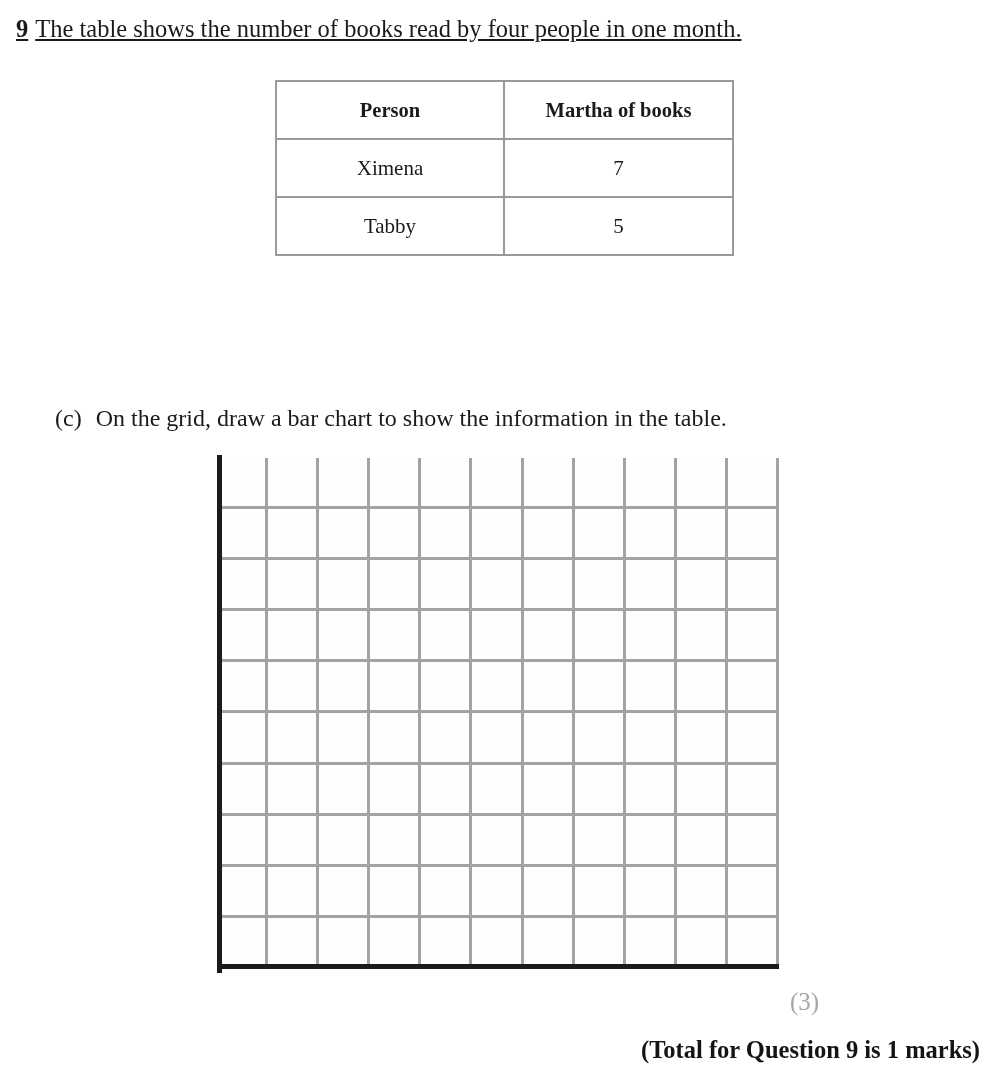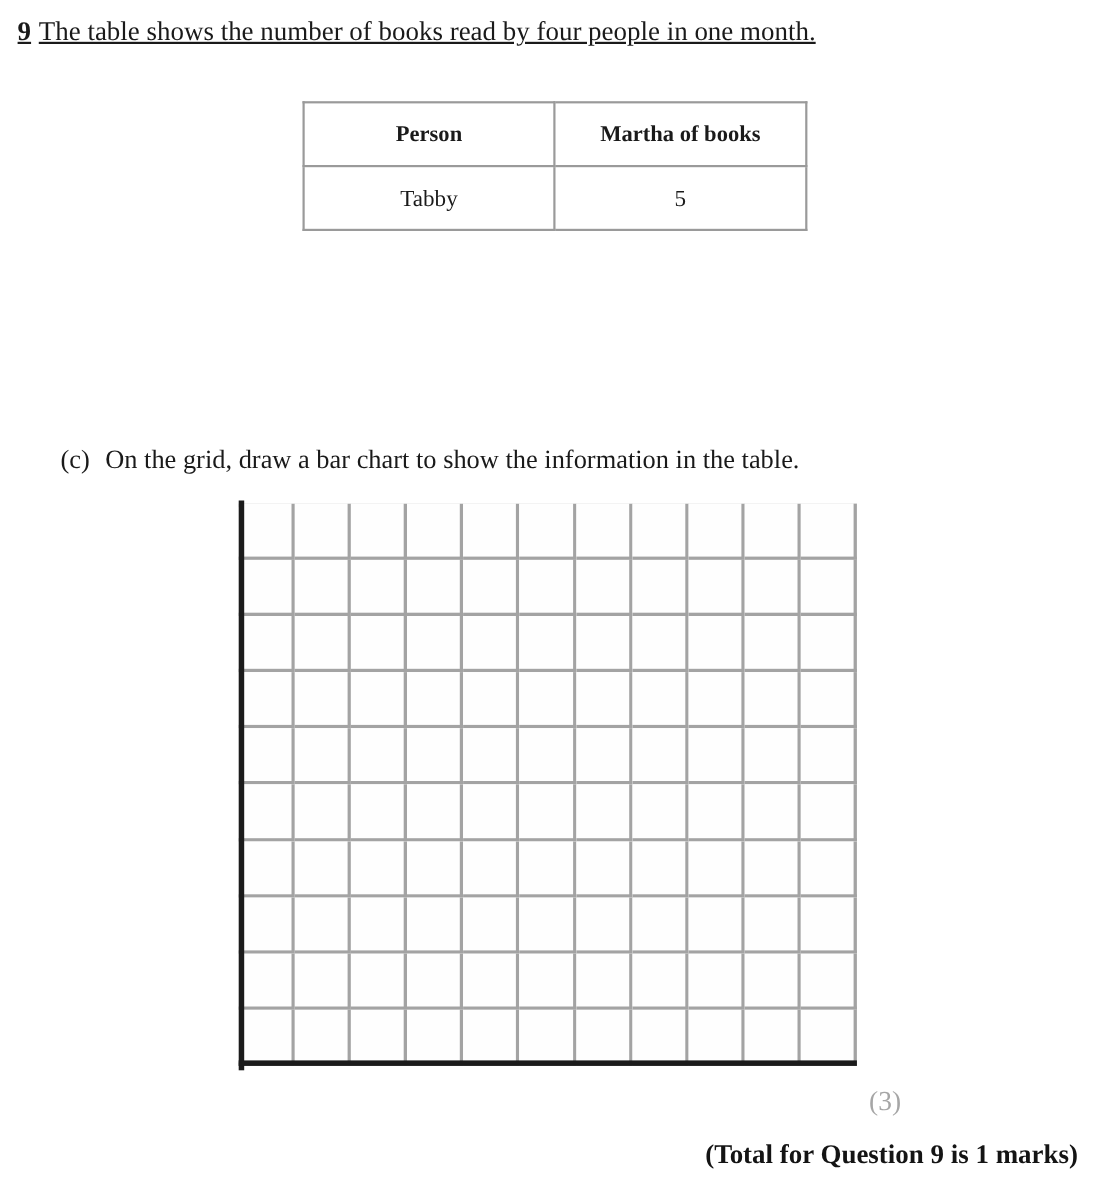--- a/index.html
+++ b/index.html
@@ -30,21 +30,21 @@
   .q-number {
     font-weight: bold;
     margin-right: 7px;
   }
   .q-text { font-weight: normal; }
 
   
   .data-table {
     position: absolute;
     left: 275px;
-    top: 92px;
+    top: 80px;
     border-collapse: collapse;
     table-layout: fixed;
   }
   .data-table td, .data-table th {
     border: 2px solid #9a9a9a;
     text-align: center;
     vertical-align: middle;
     font-size: 21px;
     font-weight: normal;
     padding: 0;
@@ -153,20 +153,24 @@
 
 <table class="data-table">
   <thead>
     <tr>
       <th class="col-person">Person</th>
       <th class="col-books">Martha of books</th>
     </tr>
   </thead>
   <tbody>
     <tr>
+      <td>Ximena</td>
+      <td>7</td>
+    </tr>
+    <tr>
       <td>Tabby</td>
       <td>5</td>
     </tr>
   </tbody>
 </table>
 
 <div class="part-line">
   <span class="part-label">(c)</span><span>On the grid, draw a bar chart to show the information in the table.</span>
 </div>
 

